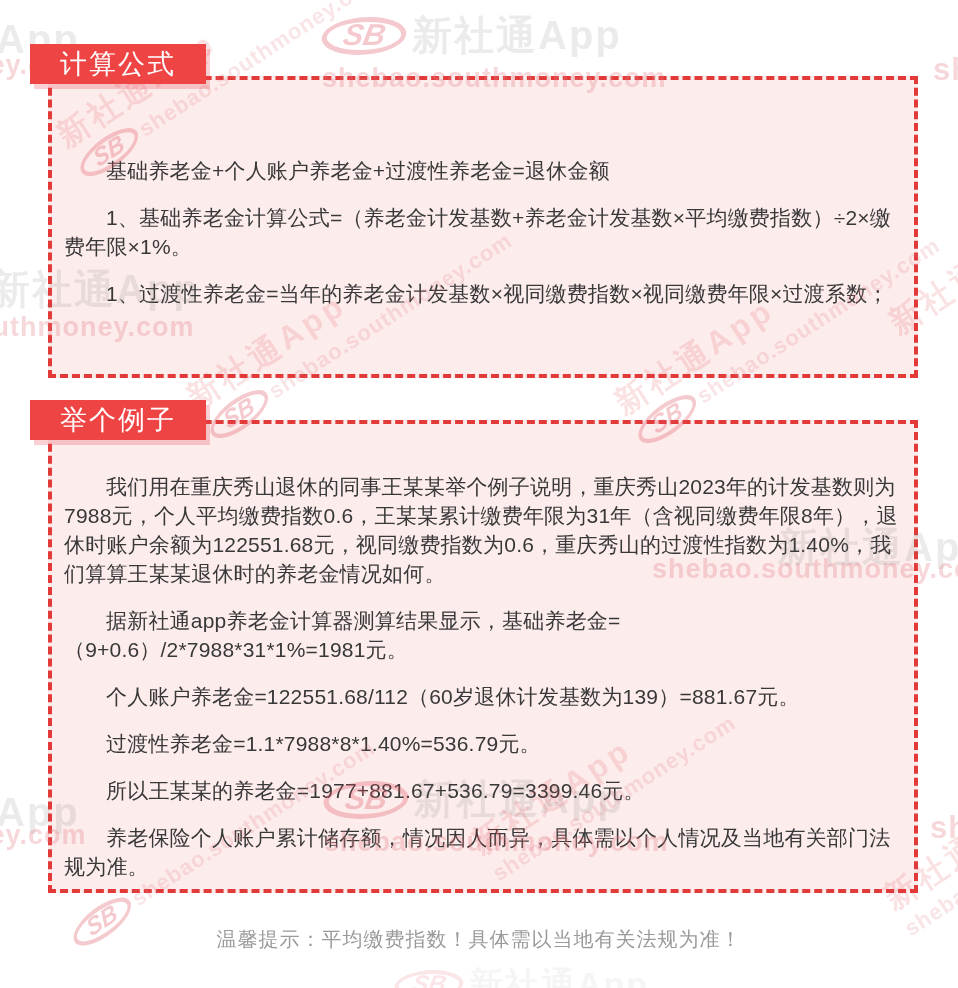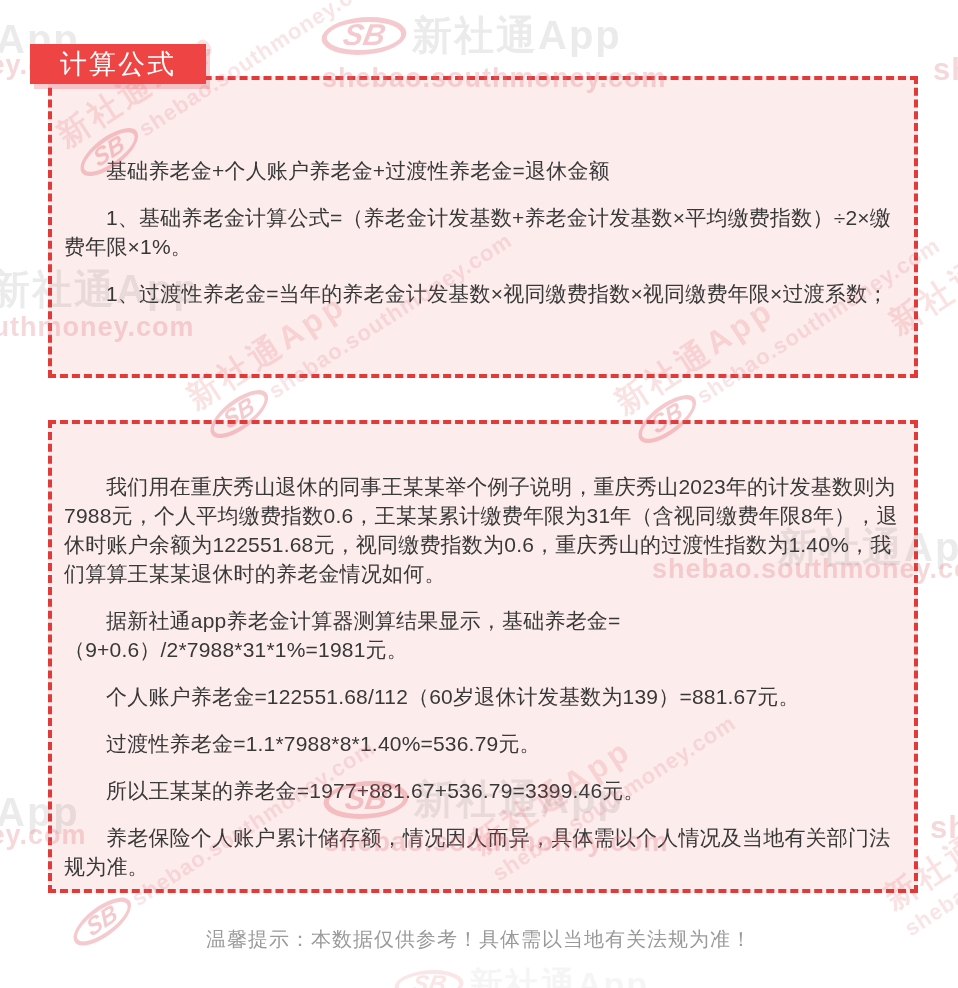--- a/index.html
+++ b/index.html
@@ -76,30 +76,31 @@
 
 <div id="page">
 
   <div class="corner-label" id="label-formula">计算公式</div>
   <div class="section-box" id="formula-box">
     <p>基础养老金+个人账户养老金+过渡性养老金=退休金额</p>
     <p>1、基础养老金计算公式=（养老金计发基数+养老金计发基数×平均缴费指数）÷2×缴费年限×1%。</p>
     <p>1、过渡性养老金=当年的养老金计发基数×视同缴费指数×视同缴费年限×过渡系数；</p>
   </div>
 
+  <div class="corner-label" id="label-example">举个例子</div>
   <div class="section-box" id="example-box">
     <p>我们用在重庆秀山退休的同事王某某举个例子说明，重庆秀山2023年的计发基数则为7988元，个人平均缴费指数0.6，王某某累计缴费年限为31年（含视同缴费年限8年），退休时账户余额为122551.68元，视同缴费指数为0.6，重庆秀山的过渡性指数为1.40%，我们算算王某某退休时的养老金情况如何。</p>
     <p>据新社通app养老金计算器测算结果显示，基础养老金=（9+0.6）/2*7988*31*1%=1981元。</p>
     <p>个人账户养老金=122551.68/112（60岁退休计发基数为139）=881.67元。</p>
     <p>过渡性养老金=1.1*7988*8*1.40%=536.79元。</p>
     <p>所以王某某的养老金=1977+881.67+536.79=3399.46元。</p>
     <p>养老保险个人账户累计储存额，情况因人而异，具体需以个人情况及当地有关部门法规为准。</p>
   </div>
 
-  <div id="footer-note">温馨提示：本数据仅供参考！具体需以当地有关法规为准！</div>
+  <div id="footer-note">温馨提示：平均缴费指数！具体需以当地有关法规为准！</div>
 
   <div id="wm-layer">
 
     <div class="wm" style="left:322px; top:8px;">
       <span class="wm-row">
         <span class="sb">
             <i>SB</i>
           </span>
         <span class="wm-brand">新社通App</span>
       </span>

